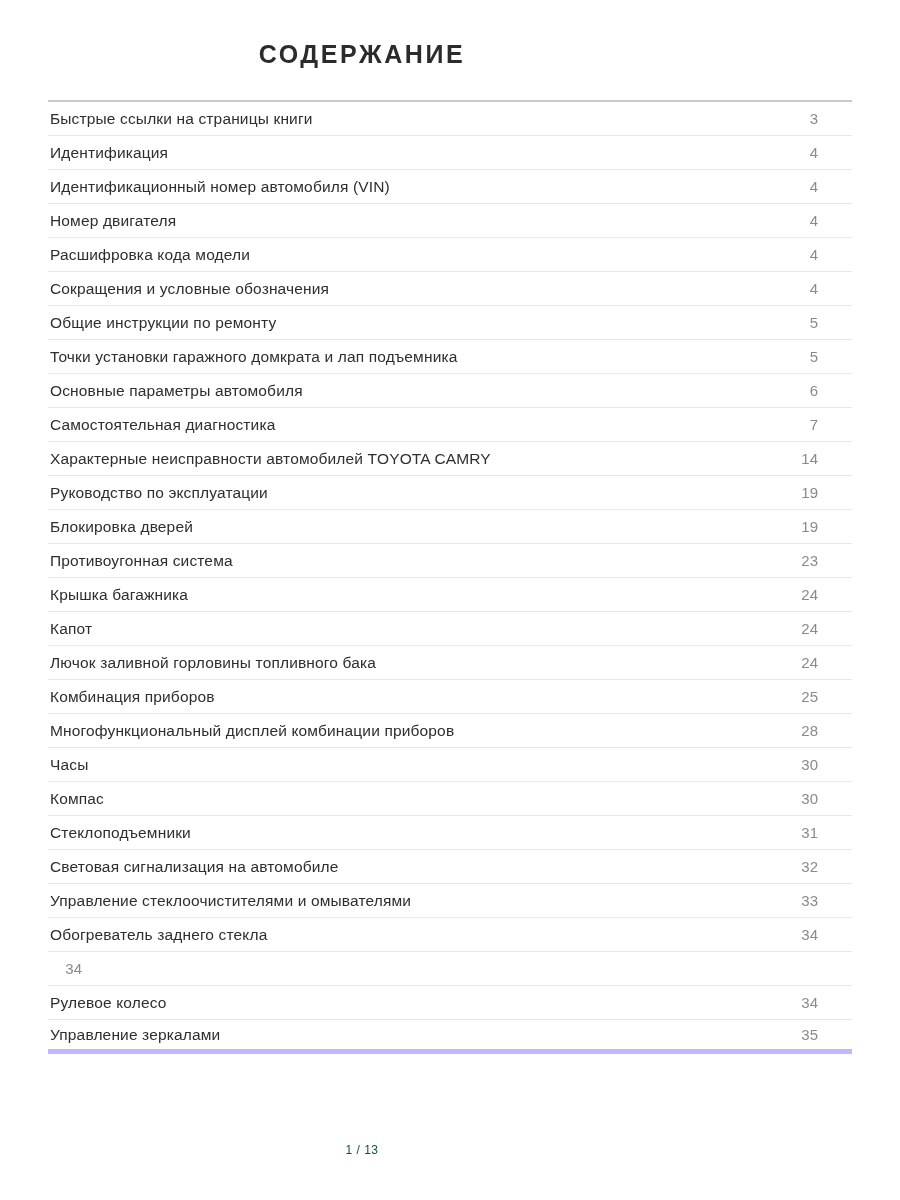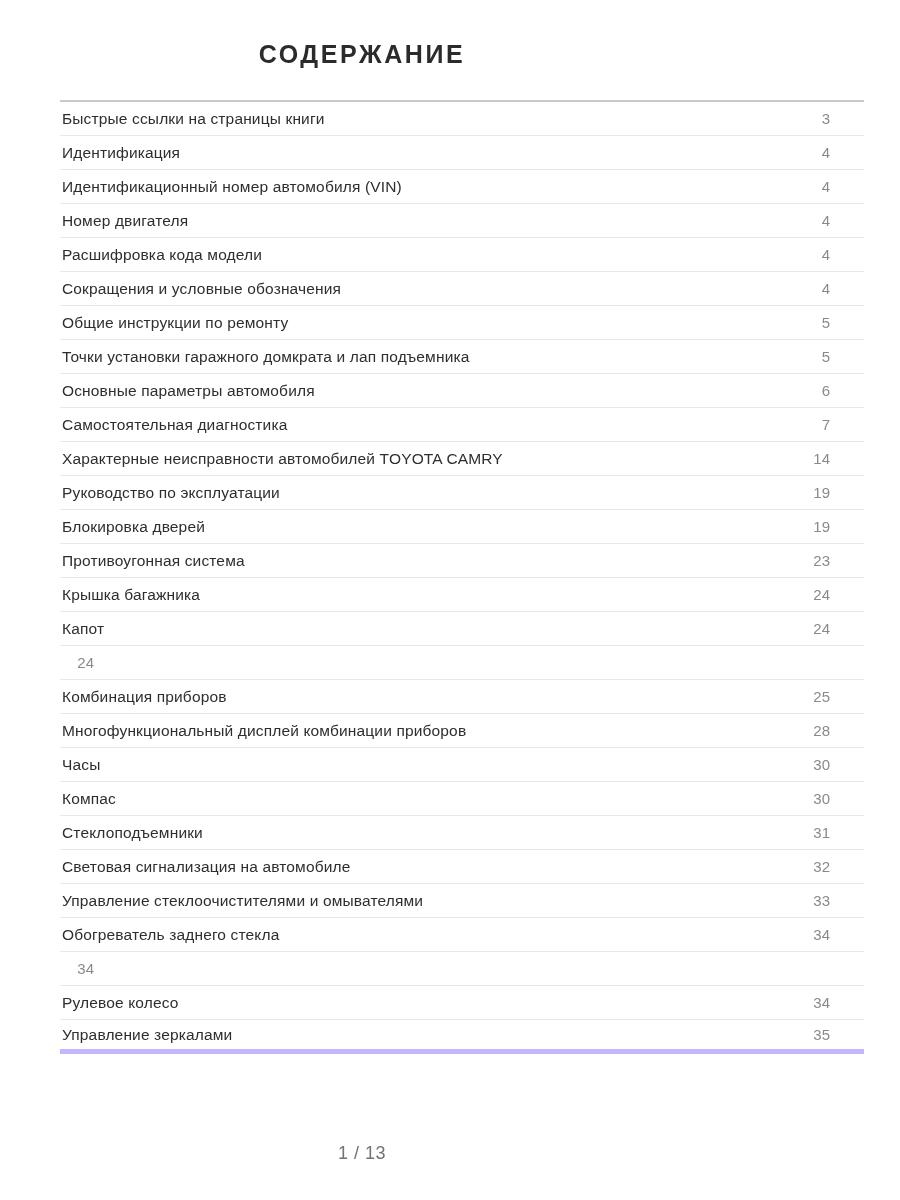--- a/index.html
+++ b/index.html
@@ -31,21 +31,20 @@
     letter-spacing: 2.6px;
     color: #2b2b2b;
     font-family: "Liberation Sans", "DejaVu Sans", sans-serif;
   }
   .toc {
     position: absolute;
     left: 48px;
     top: 100px;
     width: 804px;
     border-top: 2px solid #c9c9c9;
-    margin-left: 12px;
   }
   .toc-row {
     display: flex;
     align-items: center;
     justify-content: space-between;
     height: 34px;
     border-bottom: 1px solid #e8e8e8;
     box-sizing: border-box;
   }
   .toc-row:last-child {
@@ -65,22 +64,22 @@
     text-align: right;
     padding-right: 34px;
     white-space: nowrap;
   }
   .footer {
     position: absolute;
     left: 0;
     right: 0;
     top: 1143px;
     text-align: center;
-    font-size: 18px;
-    color: #737373;
+    font-size: 12px;
+    color: #14532d;
     letter-spacing: 0.5px;
   }
 </style>
 </head>
 <body>
 
 <div class="page">
 
   <h1 class="doc-title">СОДЕРЖАНИЕ</h1>
 
@@ -143,20 +142,21 @@
       </div>
       <div class="toc-row">
         <span class="toc-label">Крышка багажника</span>
         <span class="toc-page">24</span>
       </div>
       <div class="toc-row">
         <span class="toc-label">Капот</span>
         <span class="toc-page">24</span>
       </div>
       <div class="toc-row">
+        <span class="toc-label">Лючок заливной горловины топливного бака</span>
         <span class="toc-page">24</span>
       </div>
       <div class="toc-row">
         <span class="toc-label">Комбинация приборов</span>
         <span class="toc-page">25</span>
       </div>
       <div class="toc-row">
         <span class="toc-label">Многофункциональный дисплей комбинации приборов</span>
         <span class="toc-page">28</span>
       </div>

